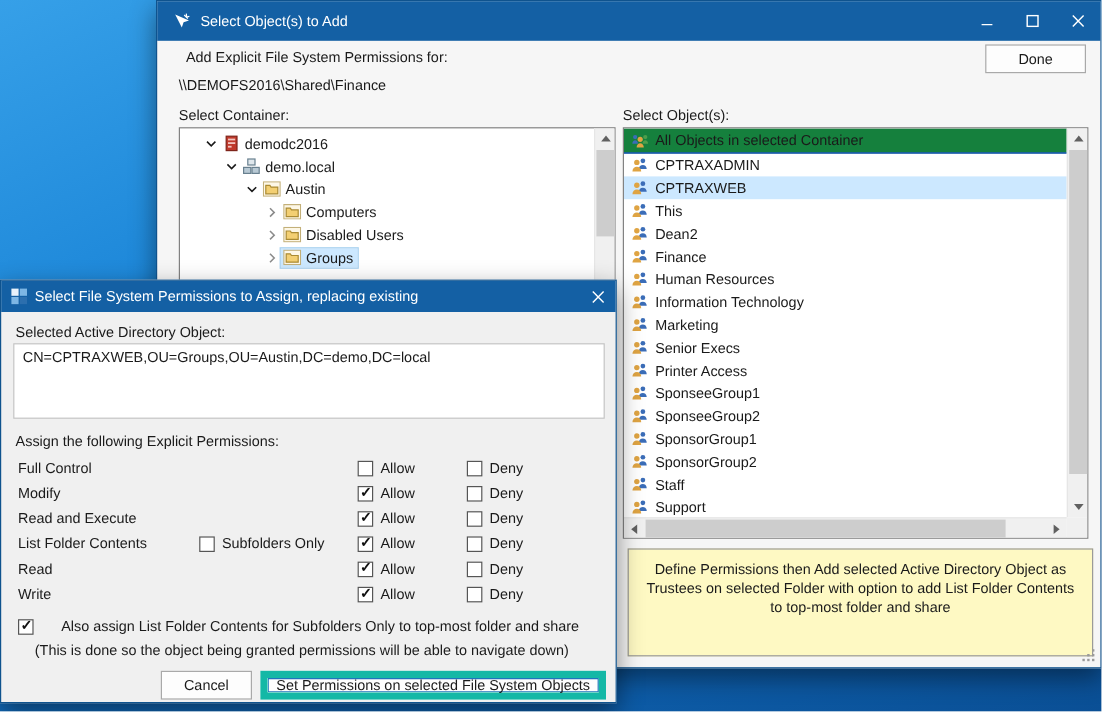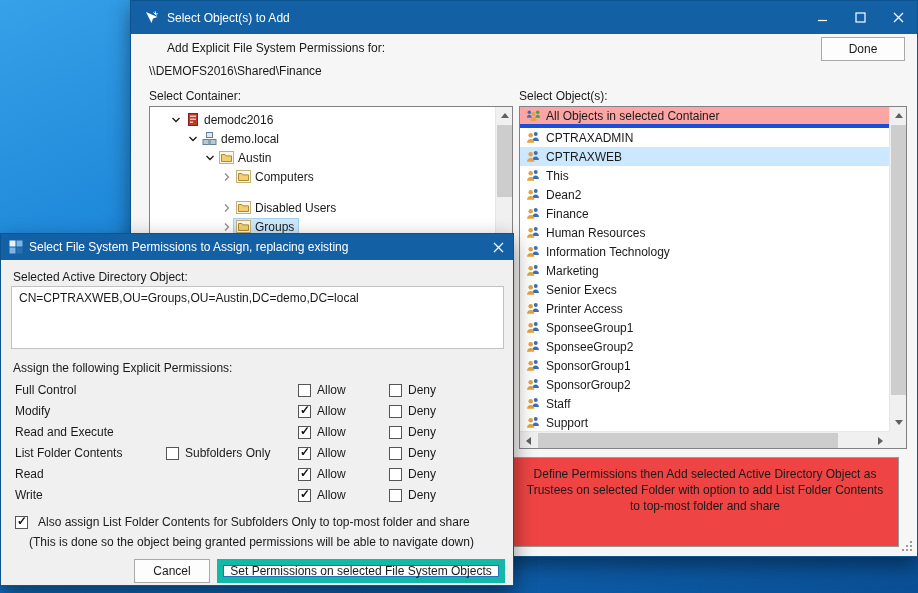--- a/index.html
+++ b/index.html
@@ -31,54 +31,54 @@
   .treebox{position:absolute;left:18px;top:105px;width:364px;height:345px;background:#fff;border:1px solid #828282}
   .tree-items{position:absolute;left:0;top:3px;right:18px;bottom:2px;overflow:hidden}
   .trow{height:19px;display:flex;align-items:center}
   .tw{width:15px;display:inline-flex;justify-content:center;flex:none}
   .tbody{display:inline-flex;align-items:center;gap:4px;padding:1px 4px 1px 2px}
   .tbody.sel{background:var(--selection);outline:1px solid #a5d0ef}
   
   .listbox{position:absolute;left:388px;top:105px;width:388px;height:343px;background:#fff;border:1px solid #828282}
   .list-items{position:absolute;left:0;top:0;right:17px;bottom:17px;overflow:hidden}
   .lrow{height:19px;display:flex;align-items:center;gap:5px;padding-left:6px;white-space:nowrap}
-  .lrow.header{background:#fca5a5;border-bottom:4px solid #1d4ed8;height:21px}
+  .lrow.header{background:#15803d;border-bottom:1px solid #1d4ed8;height:21px}
   .lrow.sel{background:var(--selection)}
   
   .vscroll{position:absolute;top:0;right:0;width:17px;background:#f0f0f0;border-left:1px solid #e6e6e6}
   .vs-tree{bottom:0}
   .vs-list{bottom:17px}
   .sbtn{position:absolute;left:0;width:17px;height:17px;display:flex;align-items:center;justify-content:center}
   .sbtn.bottom{bottom:0}
   .vthumb{position:absolute;left:1px;width:15px;background:#cdcdcd}
   .hscroll{position:absolute;left:0;bottom:0;right:17px;height:17px;background:#f0f0f0;border-top:1px solid #e6e6e6}
   .hbtn{position:absolute;top:0;width:17px;height:17px;display:flex;align-items:center;justify-content:center}
   .hbtn.right{right:0}
   .hthumb{position:absolute;top:1px;height:15px;background:#cdcdcd}
   .corner{position:absolute;right:0;bottom:0;width:17px;height:17px;background:#f0f0f0}
   .tri-up{width:0;height:0;border-left:4px solid transparent;border-right:4px solid transparent;border-bottom:5px solid #606060}
   .tri-down{width:0;height:0;border-left:4px solid transparent;border-right:4px solid transparent;border-top:5px solid #606060}
   .tri-left{width:0;height:0;border-top:4px solid transparent;border-bottom:4px solid transparent;border-right:5px solid #606060}
   .tri-right{width:0;height:0;border-top:4px solid transparent;border-bottom:4px solid transparent;border-left:5px solid #606060}
-  .hintbox{position:absolute;left:380px;top:456px;width:388px;height:90px;background:#ef4444;border:1px solid #9a9a9a;
+  .hintbox{position:absolute;left:392px;top:456px;width:388px;height:90px;background:#fef9c3;border:1px solid #9a9a9a;
     text-align:center;padding:8px 12px;line-height:1.35}
   .grip{position:absolute;right:5px;bottom:5px;width:12px;height:12px}
   .grip::after{content:"";position:absolute;right:0;bottom:0;width:2px;height:2px;background:#9a9a9a;
     box-shadow:-4px 0 0 #9a9a9a,0 -4px 0 #9a9a9a,-8px 0 0 #9a9a9a,-4px -4px 0 #9a9a9a,0 -8px 0 #9a9a9a}
   
   .objbox{position:absolute;left:10px;top:52px;width:493px;height:63px;background:#fff;border:1px solid #c2c2c2;padding:4px 7px}
   .permrows{position:absolute;left:0;top:146px;right:0}
   .prow{position:relative;height:21px}
   .pname{position:absolute;left:14px;top:3px;white-space:nowrap}
   .pmid{position:absolute;left:165px;top:3px;display:flex;align-items:center;gap:6px}
   .pallow{position:absolute;left:297px;top:3px;display:flex;align-items:center;gap:6px}
   .pdeny{position:absolute;left:388px;top:3px;display:flex;align-items:center;gap:6px}
   .cb{display:inline-block;width:13px;height:13px;background:#fff;border:1px solid #555;position:relative;flex:none}
   .cb.checked::after{content:"\2713";position:absolute;left:1px;top:-3px;font-size:12px;font-weight:bold;color:#111}
-  .footer-cb{position:absolute;left:14px;top:281px;display:flex;align-items:center;gap:10px;white-space:nowrap}
+  .footer-cb{position:absolute;left:14px;top:281px;display:flex;align-items:center;gap:23px;white-space:nowrap}
   .note{left:28px;top:301px}
 </style>
 </head>
 <body>
 
 <div class="desktop">
 
   <div class="dialog main">
     <div class="titlebar tb-main">
       <span style="display:inline-flex">
@@ -100,21 +100,21 @@
             </svg>
         </span>
         <span class="cap">
           <svg width="11" height="11">
               <path d="M1 1 L10 10 M10 1 L1 10" stroke="#fff" stroke-width="1.2"></path>
             </svg>
         </span>
       </span>
     </div>
 
-    <div class="lbl" style="left:36px;top:40px">Add Explicit File System Permissions for:</div>
+    <div class="lbl" style="left:24px;top:40px">Add Explicit File System Permissions for:</div>
     <div class="lbl" style="left:18px;top:63px">\\DEMOFS2016\Shared\Finance</div>
     <div class="btn done">Done</div>
 
     <div class="lbl" style="left:18px;top:88px">Select Container:</div>
     <div class="treebox">
       <div class="tree-items">
           <div class="trow" style="padding-left: 18px;">
             <span class="tw" style="display: inline-flex;">
               <svg width="10" height="10" viewBox="0 0 10 10">
                 <path d="M1.5 3 L5 6.5 L8.5 3" fill="none" stroke="#1a1a1a" stroke-width="1.3"></path>
@@ -174,21 +174,21 @@
             <span class="tbody">
               <span style="display: inline-flex;">
                 <svg width="15" height="13" viewBox="0 0 15 13">
                   <rect x="0.5" y="0.5" width="14" height="12" fill="#fdf7e6" stroke="#c3b079"></rect>
                   <path d="M2.5 3.5 h3.4 l1 1.4 h5.6 v5.6 H2.5 Z" fill="#f3cf72" stroke="#ab8b33"></path>
                 </svg>
               </span>
               <span>Computers</span>
             </span>
           </div>
-          <div class="trow" style="padding-left: 69px; margin-top: 12px;">
+          <div class="trow" style="padding-left: 69px;">
             <span class="tw" style="display: inline-flex;">
               <svg width="10" height="10" viewBox="0 0 10 10">
                 <path d="M3 1.5 L6.5 5 L3 8.5" fill="none" stroke="#8c8c8c" stroke-width="1.3"></path>
               </svg>
             </span>
             <span class="tbody">
               <span style="display: inline-flex;">
                 <svg width="15" height="13" viewBox="0 0 15 13">
                   <rect x="0.5" y="0.5" width="14" height="12" fill="#fdf7e6" stroke="#c3b079"></rect>
                   <path d="M2.5 3.5 h3.4 l1 1.4 h5.6 v5.6 H2.5 Z" fill="#f3cf72" stroke="#ab8b33"></path>

